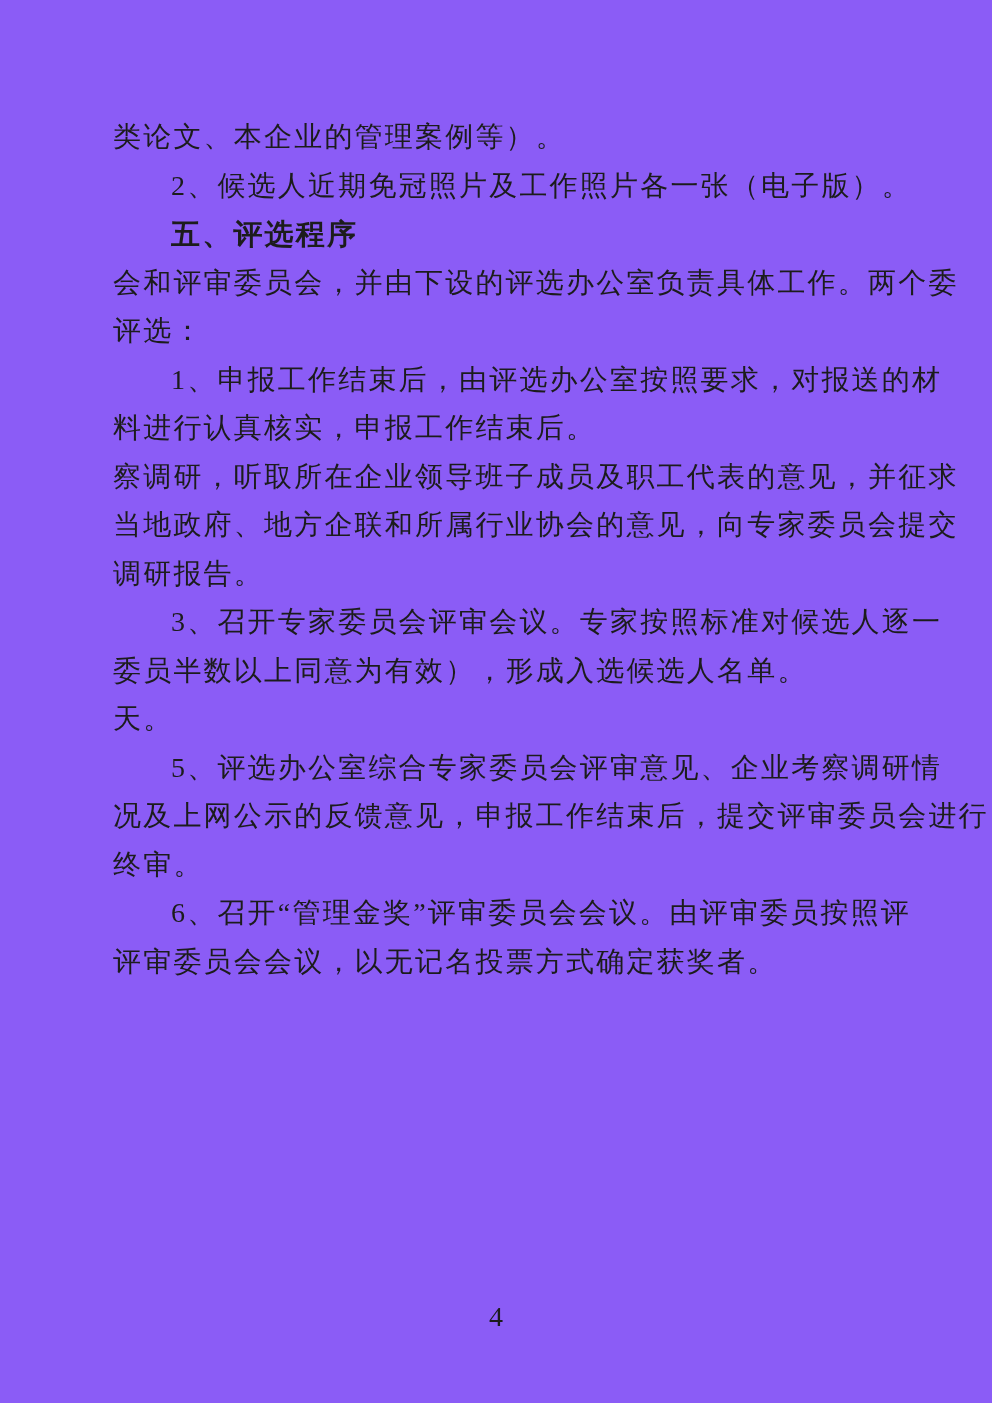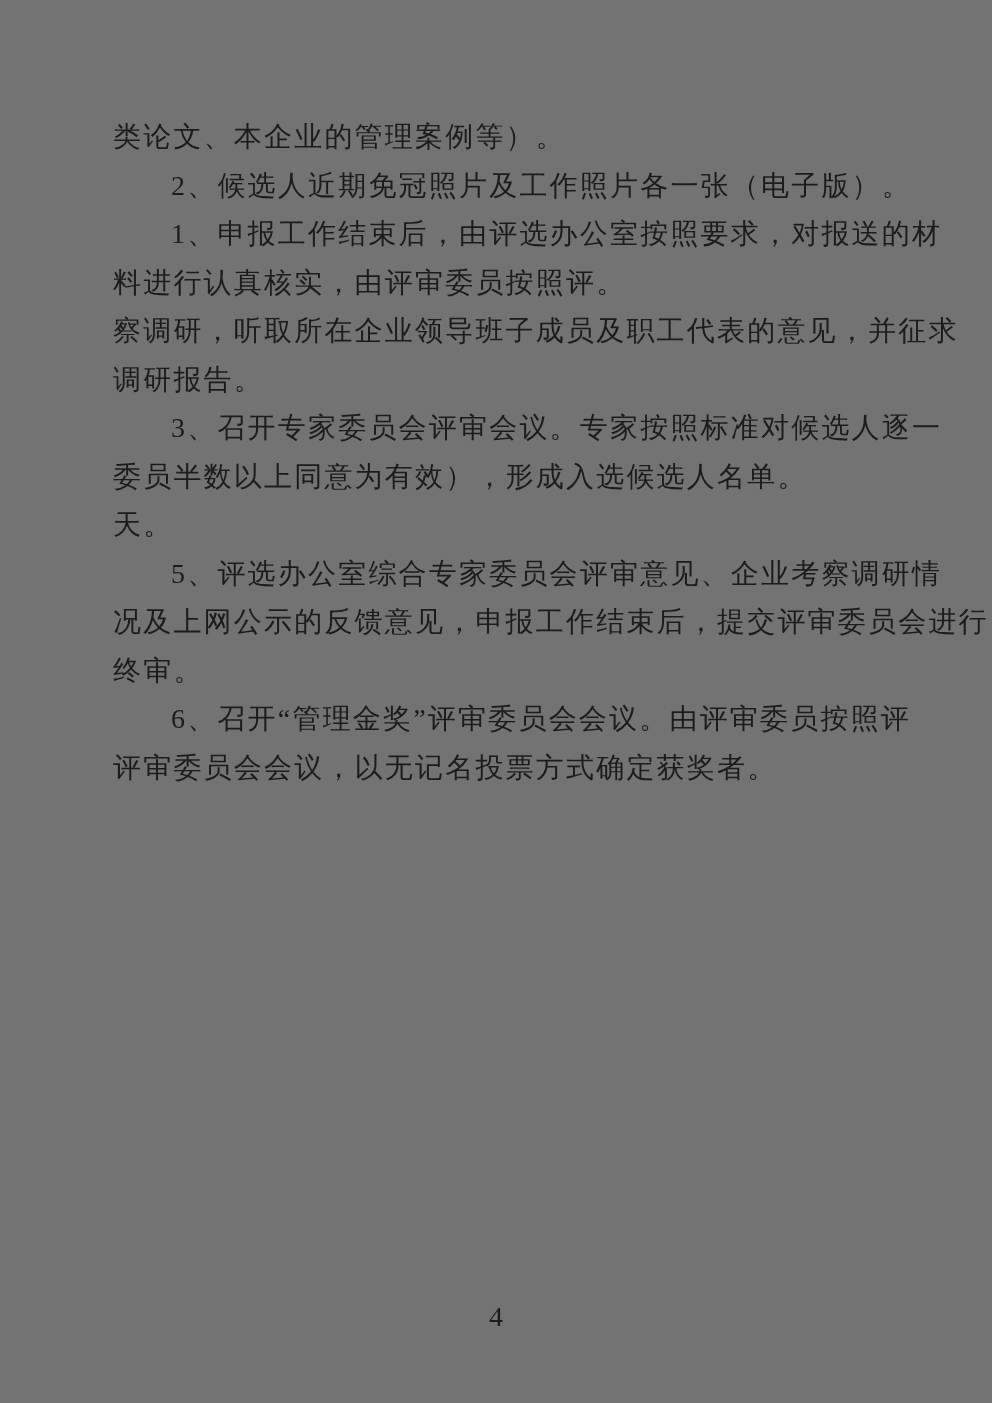--- a/index.html
+++ b/index.html
@@ -4,21 +4,21 @@
 <style>
   html, body {
     margin: 0;
     padding: 0;
     background: #ffffff;
   }
   .page {
     position: relative;
     width: 992px;
     height: 1403px;
-    background: #737373;
+    background: #8b5cf6;
     overflow: hidden;
     font-family: "Liberation Serif", "DejaVu Serif", serif;
     color: #1c1c1c;
   }
   .content {
     position: absolute;
     left: 113px;
     top: 113px;
     width: 768px;
   }
@@ -53,23 +53,27 @@
     color: #1c1c1c;
   }
 </style>
 </head>
 <body>
 
 <div class="page">
   <div class="content">
     <div class="line">类论文、本企业的管理案例等）。</div>
     <div class="line indent">2、候选人近期免冠照片及工作照片各一张（电子版）。</div>
+    <div class="line indent bold">五、评选程序</div>
+    <div class="line fill">会和评审委员会，并由下设的评选办公室负责具体工作。两个委</div>
+    <div class="line">评选：</div>
     <div class="line indent fill">1、申报工作结束后，由评选办公室按照要求，对报送的材</div>
-    <div class="line">料进行认真核实，由评审委员按照评。</div>
+    <div class="line">料进行认真核实，申报工作结束后。</div>
     <div class="line fill">察调研，听取所在企业领导班子成员及职工代表的意见，并征求</div>
+    <div class="line fill">当地政府、地方企联和所属行业协会的意见，向专家委员会提交</div>
     <div class="line">调研报告。</div>
     <div class="line indent fill">3、召开专家委员会评审会议。专家按照标准对候选人逐一</div>
     <div class="line">委员半数以上同意为有效），形成入选候选人名单。</div>
     <div class="line">天。</div>
     <div class="line indent fill">5、评选办公室综合专家委员会评审意见、企业考察调研情</div>
     <div class="line fill">况及上网公示的反馈意见，申报工作结束后，提交评审委员会进行</div>
     <div class="line">终审。</div>
     <div class="line indent fill">6、召开“管理金奖”评审委员会会议。由评审委员按照评</div>
     <div class="line">评审委员会会议，以无记名投票方式确定获奖者。</div>
   </div>

